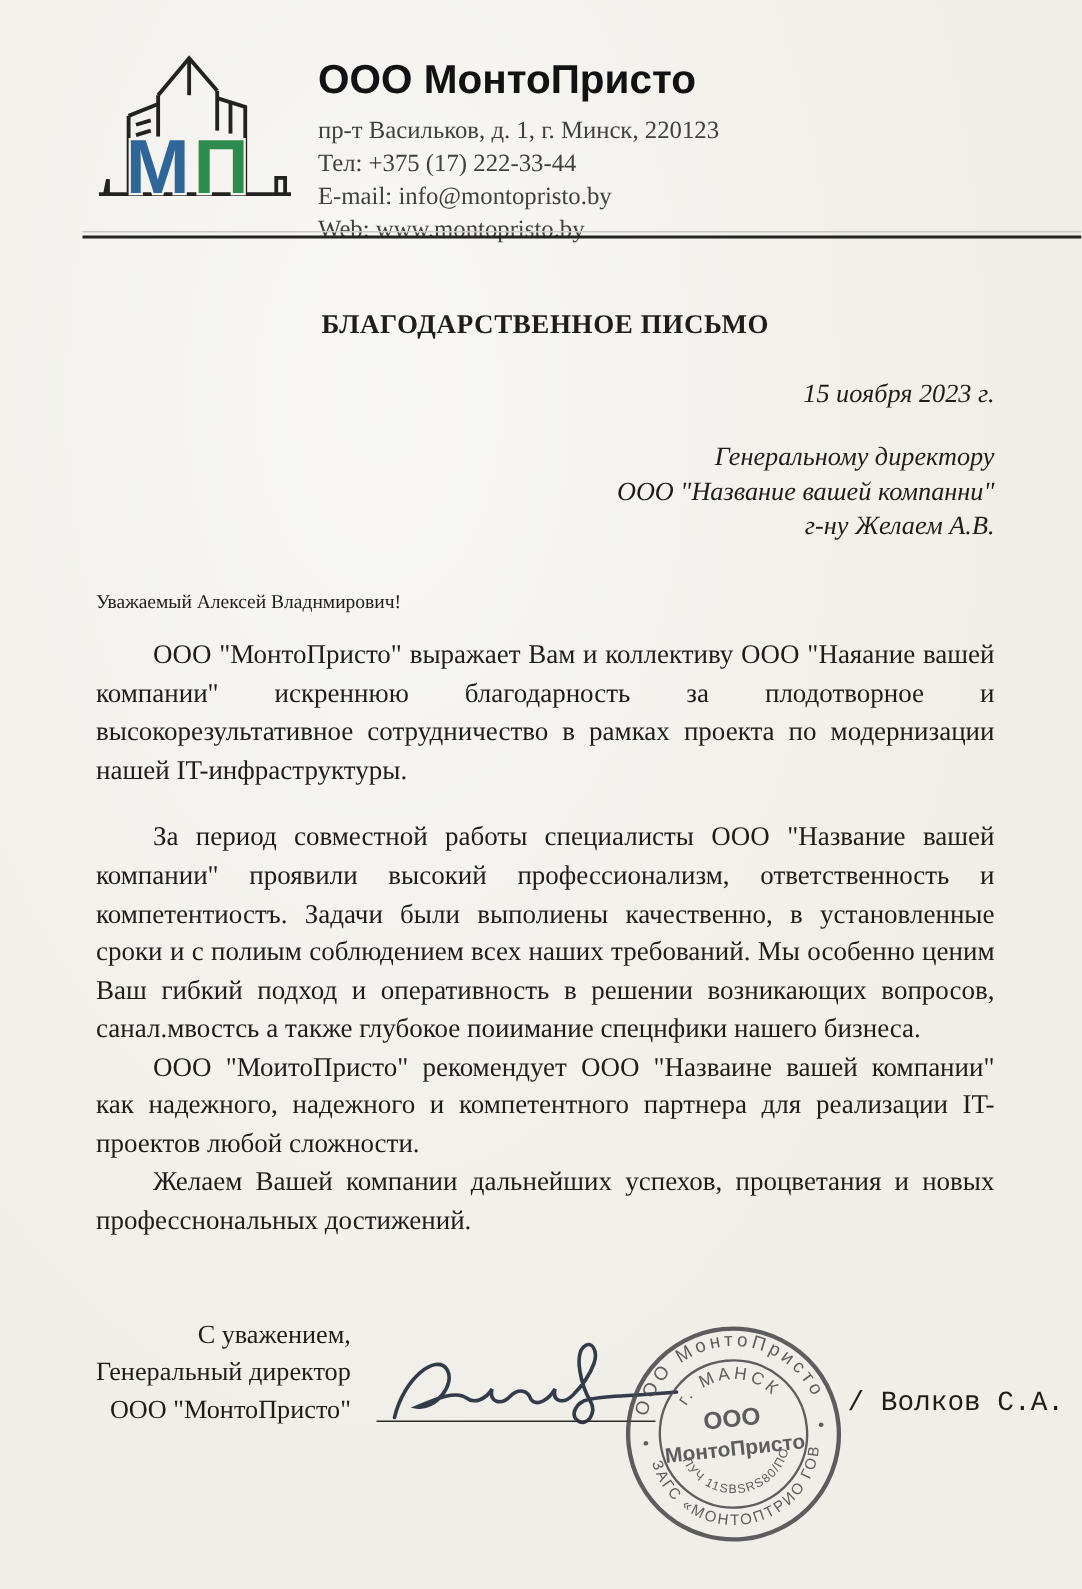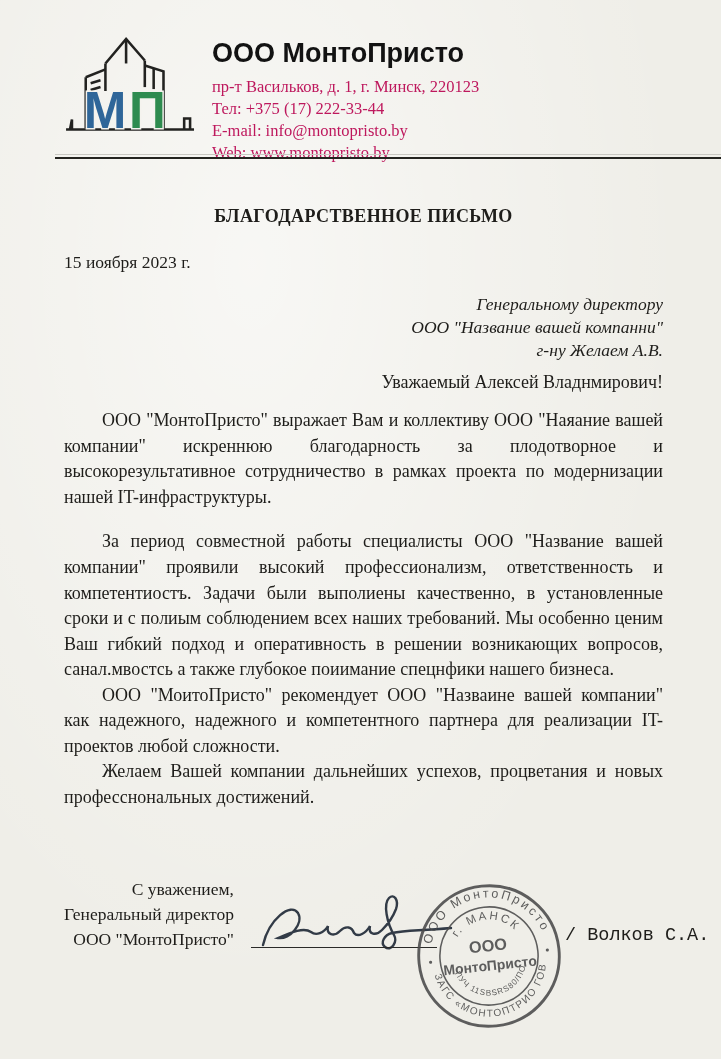--- a/index.html
+++ b/index.html
@@ -11,30 +11,30 @@
     font-family:"Liberation Serif", serif;
     color:#1e1d1a;
   }
   .page{position:absolute;inset:0;}
 
   
   .letterhead{position:absolute;top:30px;left:58px;right:40px;display:flex;align-items:flex-start;}
   .logo{width:148px;height:126px;flex:0 0 auto;}
   .company-block{margin-left:6px;padding-top:10px;}
   .company-name{font-family:"Liberation Sans", sans-serif;font-weight:bold;font-size:27px;line-height:1;margin:0 0 9px 0;color:#121212;}
-  .contact-line{font-size:16.5px;line-height:1.34;color:#be185d;}
+  .contact-line{font-size:16.5px;line-height:1.34;color:#404040;}
   .rule-light{position:absolute;top:154px;left:55px;right:0;border-top:1px solid #c9c8c2;}
   .rule-dark{position:absolute;top:157px;left:55px;right:0;border-top:2.4px solid #23231f;}
 
   
   .body-col{position:absolute;top:192px;left:64px;right:58px;}
   .title{text-align:center;font-size:18px;font-weight:bold;letter-spacing:.4px;margin-top:14px;}
-  .date{font-size:17.5px;margin-top:25px;}
+  .date{text-align:right;font-size:17.5px;margin-top:25px;font-style:italic;}
   .recipient{text-align:right;font-size:17.5px;line-height:1.3;margin-top:20px;font-style:italic;}
-  .salutation{text-align:right;font-size:18px;margin-top:11px;}
+  .salutation{text-align:left;font-size:13px;margin-top:32px;}
   p.para{font-size:18px;line-height:1.42;text-align:justify;text-indent:38px;margin:0;}
   p.gap{margin-top:19px;}
   p.first{margin-top:15px;}
 
   
   .closing{position:absolute;top:877px;left:64px;font-size:17.5px;line-height:1.44;text-align:right;}
   .sig-underline{position:absolute;top:947px;left:251px;width:186px;border-top:1.7px solid #2a2a28;}
   .autograph{position:absolute;top:889px;left:247px;width:216px;height:72px;}
   .signer{position:absolute;top:925px;left:565px;font-size:18.5px;font-family:Liberation Mono, monospace;}
   .stamp{position:absolute;top:879px;left:412px;width:154px;height:154px;opacity:.88;}

